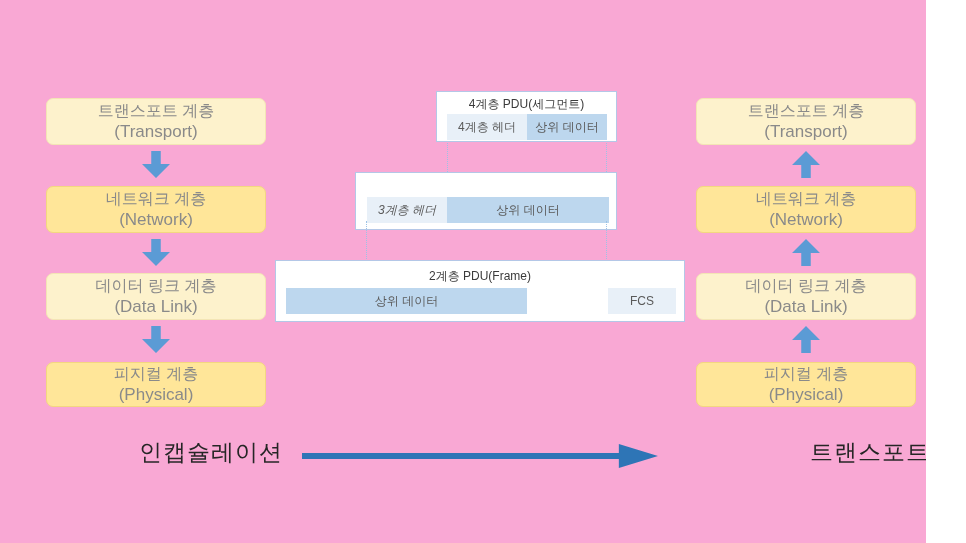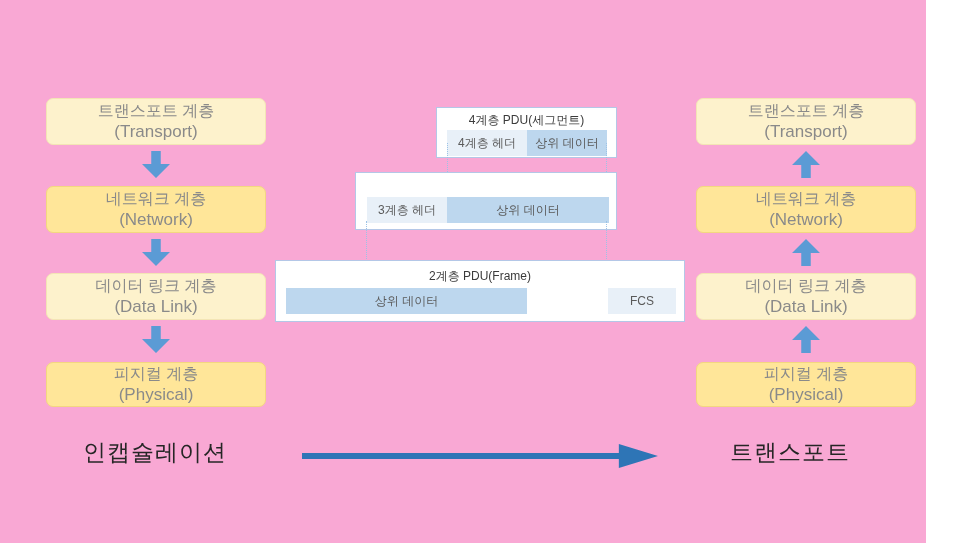--- a/index.html
+++ b/index.html
@@ -70,21 +70,21 @@
   .dotline {
     position: absolute;
     width: 0;
     border-left: 1px dotted #9DC3E6;
   }
 
   
   .caption {
     position: absolute;
     width: 200px;
-    text-align: left;
+    text-align: right;
     font-size: 23px;
     color: #262626;
     letter-spacing: 1px;
   }
   .big-arrow {
     position: absolute;
     left: 302px;
     top: 444px;
     width: 356px;
     height: 24px;
@@ -136,34 +136,34 @@
     </div>
     <div class="small-arrow arrow-up" style="left:792px;top:326px;"></div>
     <div class="layer-box yellow-dark" style="top:362px;height:45px;">
       <span class="ko">피지컬 계층</span>
       <span class="en">(Physical)</span>
     </div>
   </div>
 
   <div>
 
-    <div class="pdu-box" style="left:436px;top:107px;width:181px;height:51px;">
+    <div class="pdu-box" style="left:436px;top:91px;width:181px;height:51px;">
       <div class="pdu-title" style="top:4px;">4계층 PDU(세그먼트)</div>
       <div class="pdu-row" style="left:10px;top:22px;width:160px;height:26px;">
         <div class="pdu-cell cell-light" style="width:80px;">4계층 헤더</div>
         <div class="pdu-cell cell-medium" style="width:80px;">상위 데이터</div>
       </div>
     </div>
 
     <div class="dotline" style="left:447px;top:143px;height:53px;"></div>
     <div class="dotline" style="left:606px;top:143px;height:53px;"></div>
 
     <div class="pdu-box" style="left:355px;top:172px;width:262px;height:58px;">
       <div class="pdu-row" style="left:11px;top:24px;width:242px;height:26px;">
-        <div class="pdu-cell cell-light" style="width:80px;">3계층 헤더</div>
+        <div class="pdu-cell cell-light" style="width:80px;font-style:italic;">3계층 헤더</div>
         <div class="pdu-cell cell-medium" style="width:162px;">상위 데이터</div>
       </div>
     </div>
 
     <div class="dotline" style="left:366px;top:221px;height:66px;"></div>
     <div class="dotline" style="left:606px;top:221px;height:66px;"></div>
 
     <div class="pdu-box" style="left:275px;top:260px;width:410px;height:62px;">
       <div class="pdu-title" style="top:7px;">2계층 PDU(Frame)</div>
       <div class="pdu-row" style="left:10px;top:27px;width:390px;height:26px;">

